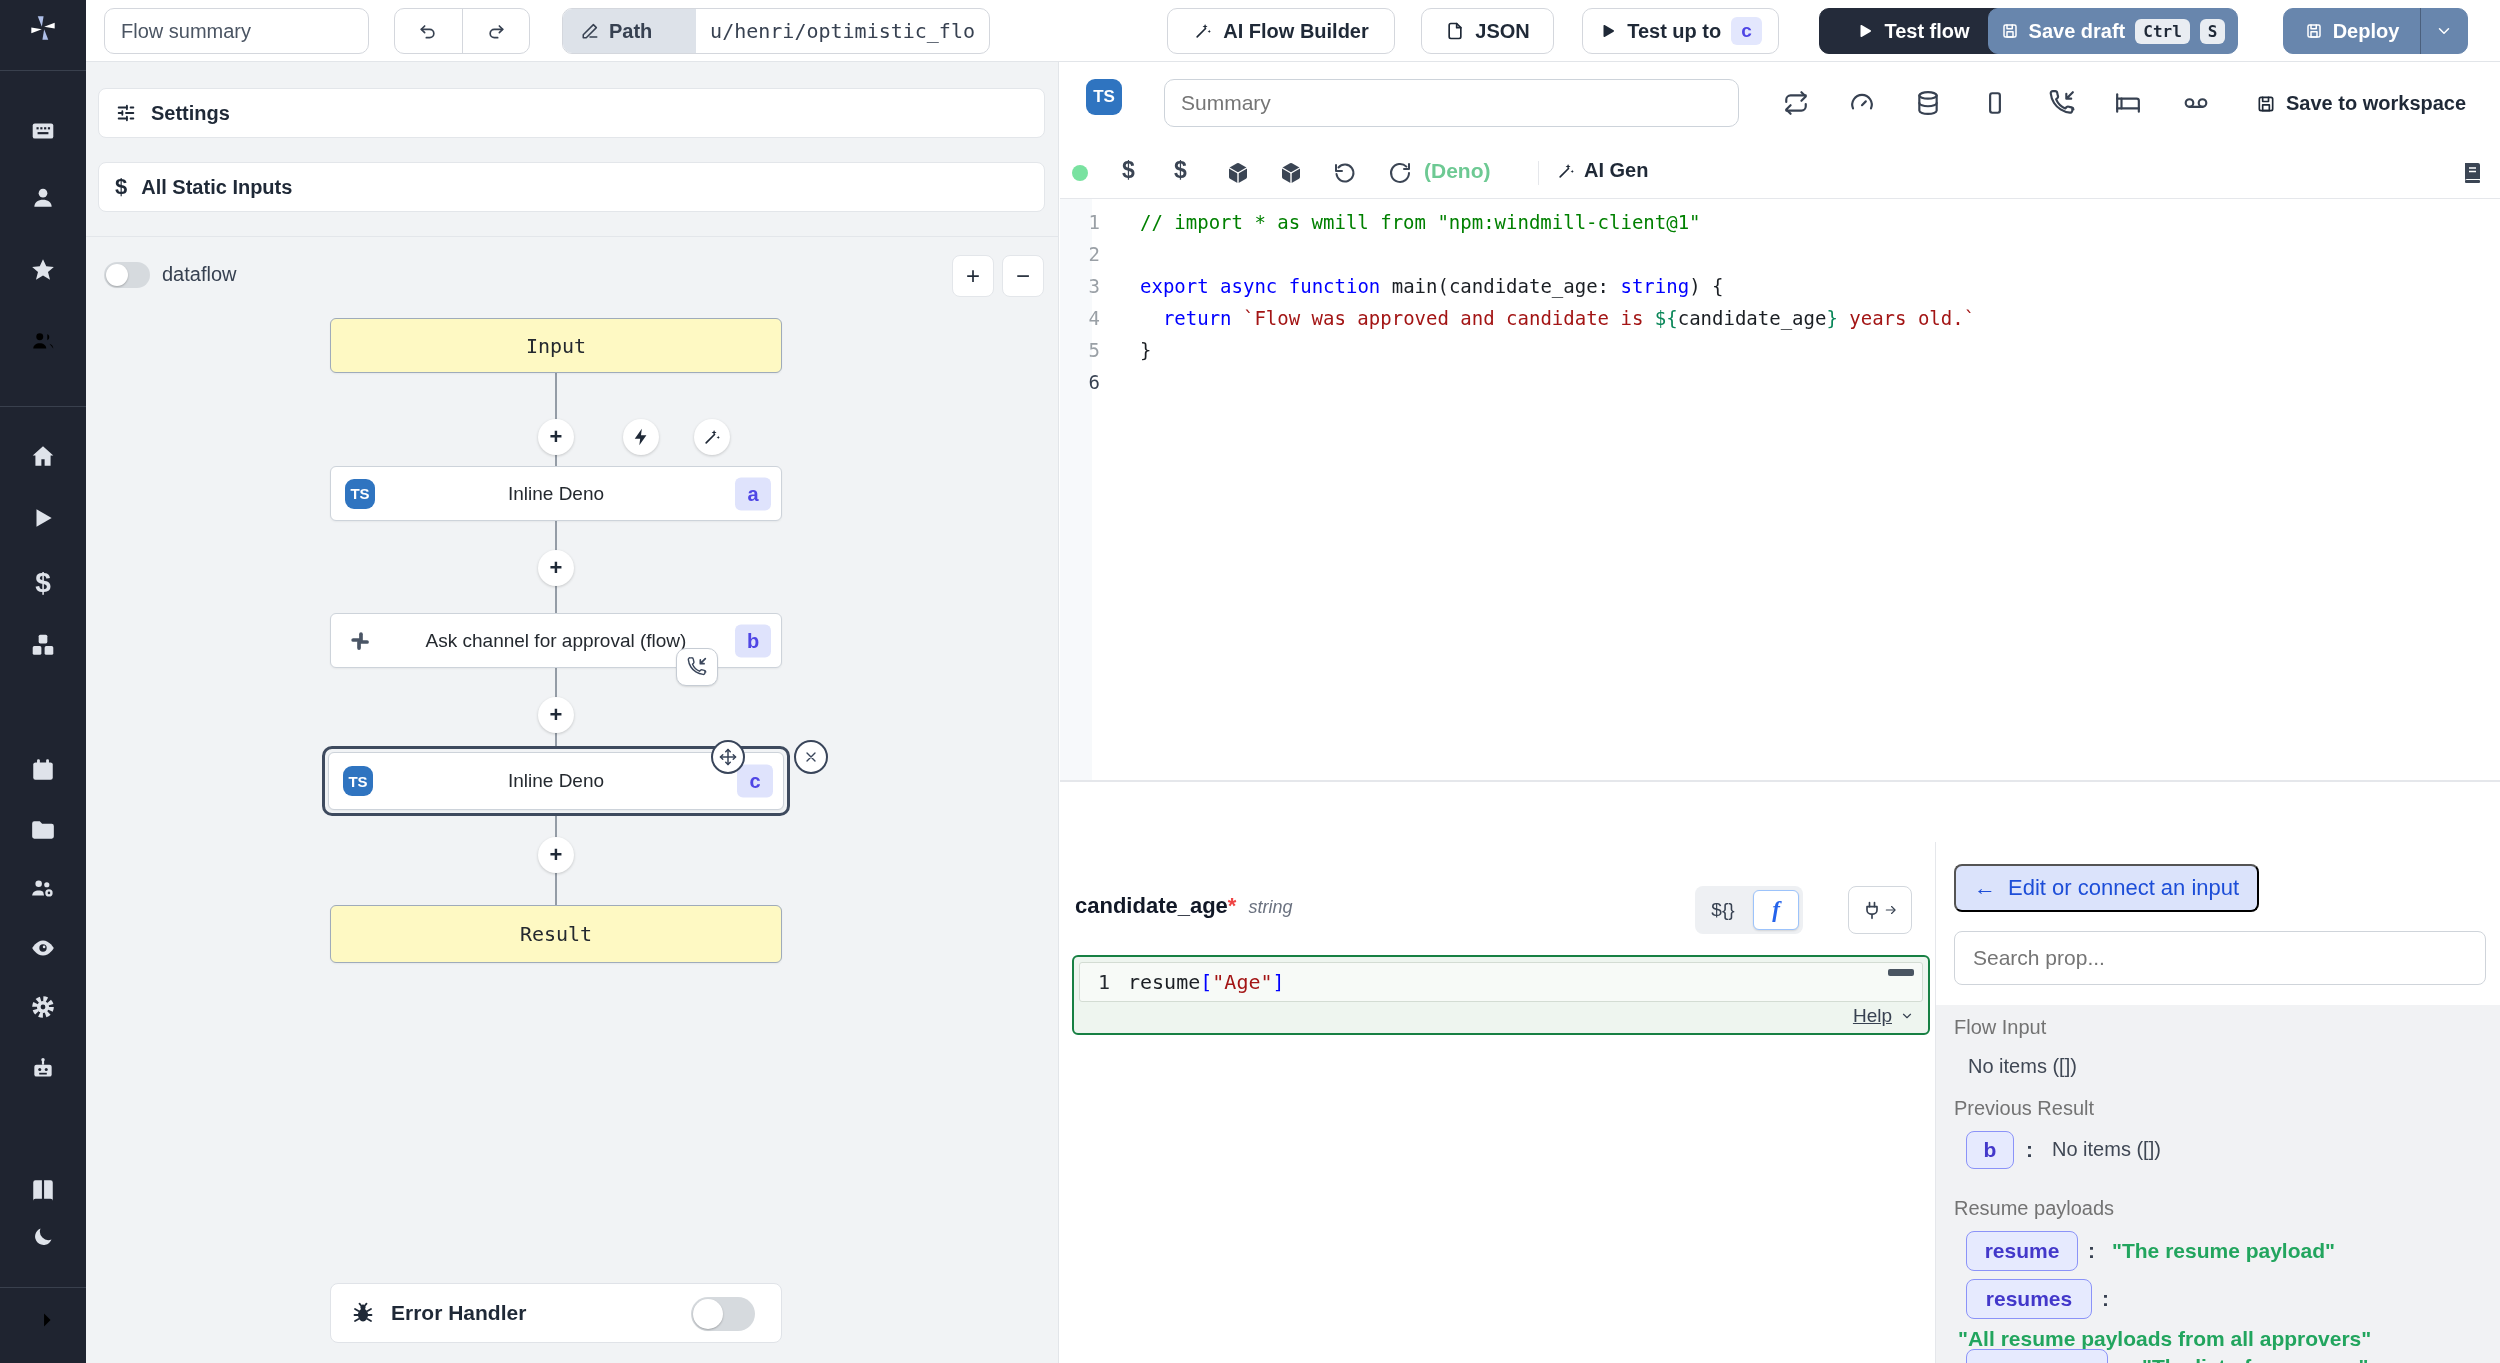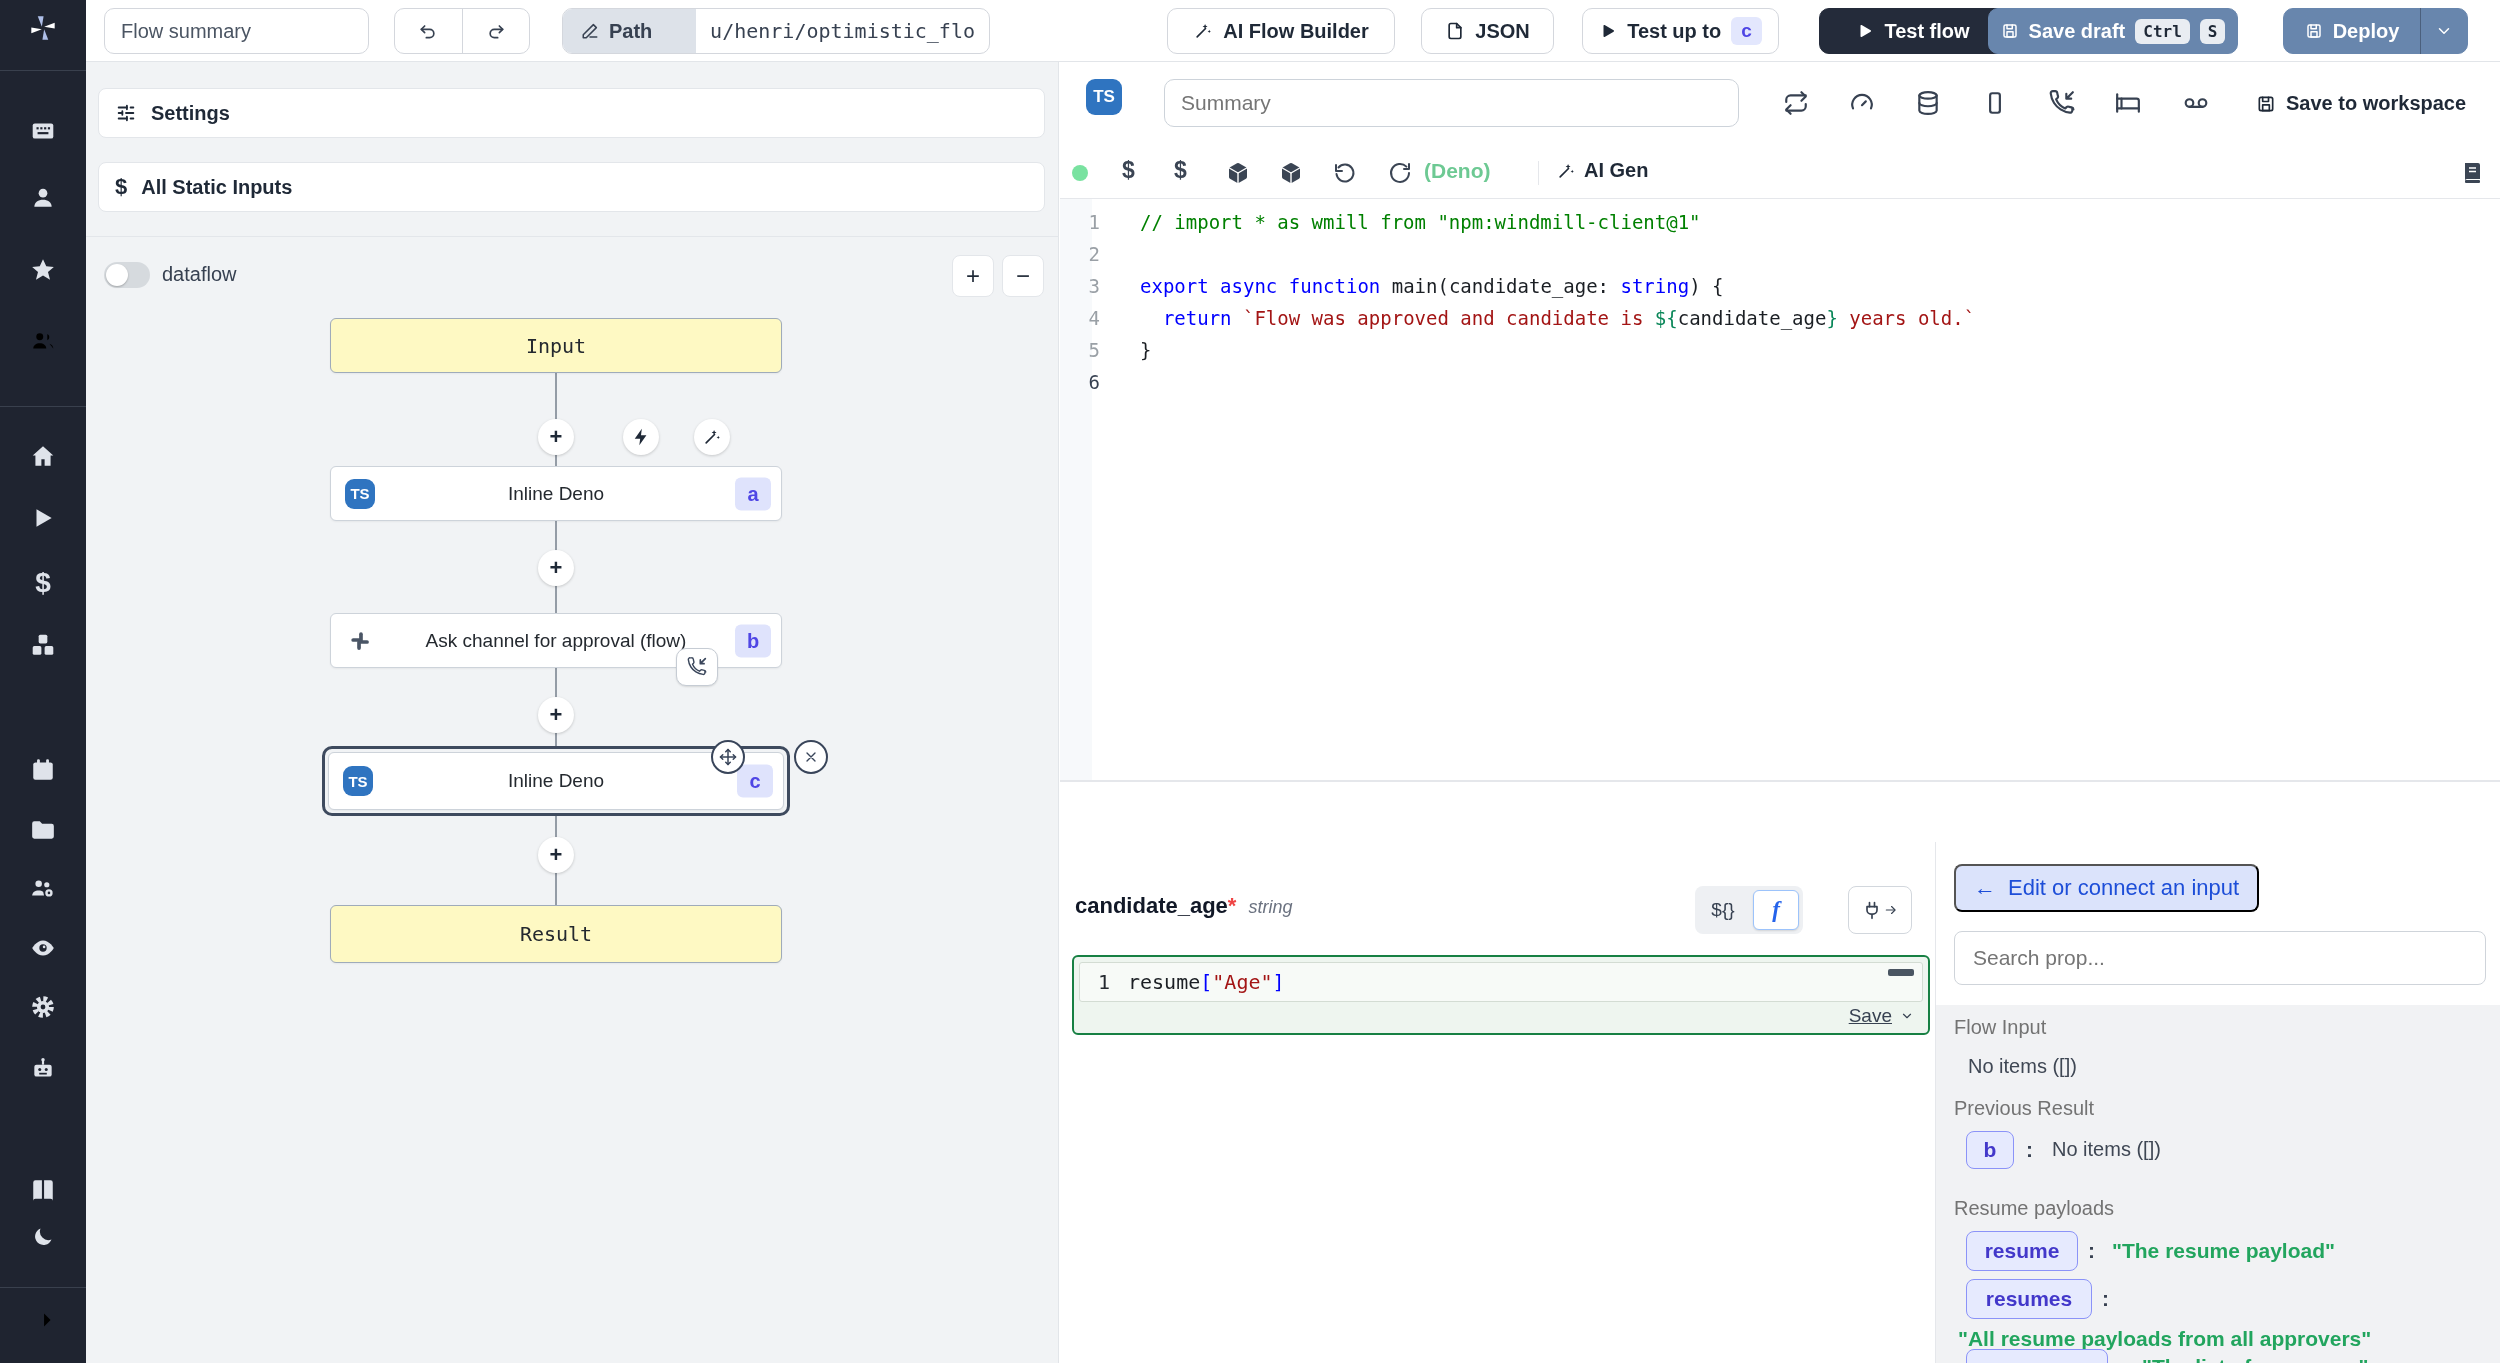--- a/index.html
+++ b/index.html
@@ -425,20 +425,35 @@
   <div class="nodectl" style="left:708px;top:678px">
     <svg class="i16 ic" viewBox="0 0 24 24">
         <path d="M6 6l12 12M18 6 6 18"></path>
       </svg>
   </div>
 
   <div class="circlebtn" style="left:452px;top:775px">+</div>
 
   <div class="gnode startend" style="top:843px;height:58px">Result</div>
 
+  <div class="errbar">
+    <svg class="i24" viewBox="0 0 24 24" style="display:block">
+        <g fill="#1f2937">
+          <ellipse cx="12" cy="14" rx="5" ry="6.5"></ellipse>
+          <circle cx="12" cy="6" r="2.6"></circle>
+        </g>
+        <g stroke="#1f2937" stroke-width="1.8" fill="none" stroke-linecap="round">
+          <path d="M7.5 10 4 8M7.2 14H3.5M7.5 18 4 20M16.5 10 20 8M16.8 14h3.7M16.5 18 20 20M9.8 4.2 8.5 2.6M14.2 4.2l1.3-1.6"></path>
+        </g>
+      </svg>
+    <span>Error Handler</span>
+    <div class="toggle" style="left:360px;top:13px;width:64px;height:34px;position:absolute">
+      <span class="knob" style="width:30px;height:30px"></span>
+    </div>
+  </div>
 </main>
 
 <section class="ps rpanel">
   <span class="tschip ps" style="left:26px;top:17px;width:36px;height:36px;font-size:17px">TS</span>
   <input class="sum-input" placeholder="Summary" style="">
 
   <span class="hicon" style="left:723px">
       <svg class="i26 ic" viewBox="0 0 24 24">
         <path d="m17 2 4 4-4 4"></path>
         <path d="M3 11V9a4 4 0 0 1 4-4h14"></path>
@@ -598,21 +613,21 @@
       </svg>
   </button>
 
   <div class="exprbox">
     <div class="exprinner">
       <span class="expr-ln">1</span>
       <span class="expr-code"><span class="tk-pl">resume</span><span class="tk-kw">[</span><span class="tk-str">"Age"</span><span class="tk-kw">]</span></span>
       <span class="scrolldash"></span>
     </div>
     <div class="helprow">
-      <u>Save</u>
+      <u>Help</u>
       <svg class="i14 ic" viewBox="0 0 24 24">
           <path d="m6 9 6 6 6-6"></path>
         </svg>
     </div>
   </div>
 
   <div class="vdiv"></div>
 
   <button class="editconn">
     <span>←</span>

